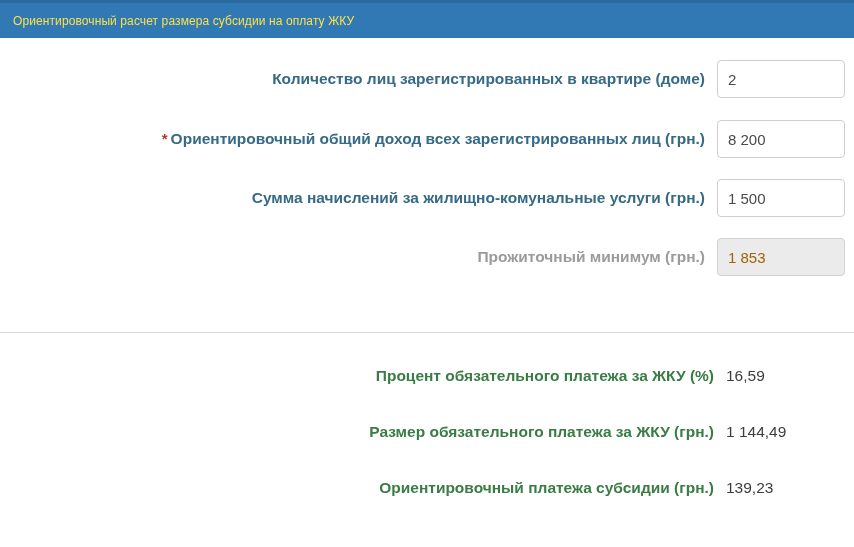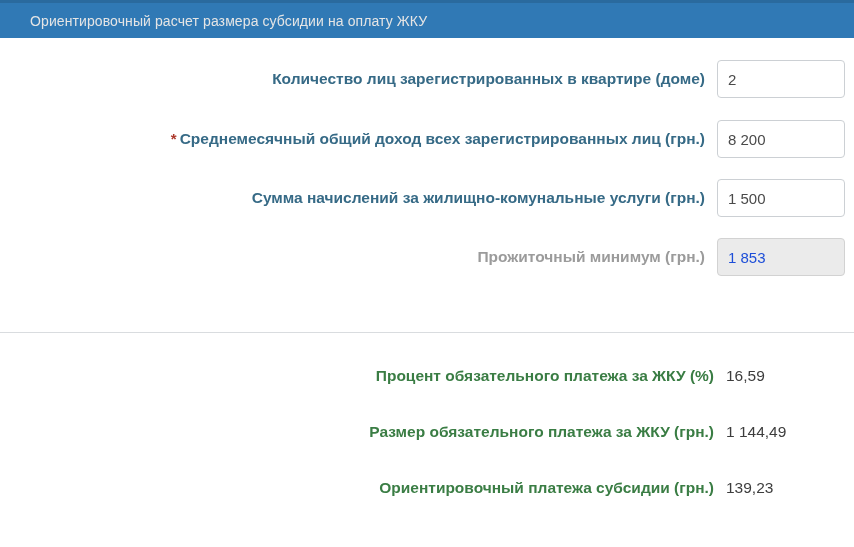--- a/index.html
+++ b/index.html
@@ -30,25 +30,25 @@
     left: 0;
     width: 854px;
     height: 38px;
     background: #3079b5;
     border-top: 3px solid #2a6a9e;
     box-sizing: border-box;
     display: flex;
     align-items: center;
   }
   .header-title {
-    color: #e5e5e5;
-    font-size: 14px;
+    color: #fde047;
+    font-size: 12px;
     font-weight: 400;
     letter-spacing: 0.1px;
-    padding-left: 30px;
+    padding-left: 13px;
     white-space: nowrap;
   }
 
   
   .form-area {
     position: absolute;
     top: 38px;
     left: 0;
     width: 854px;
   }
@@ -99,21 +99,21 @@
     border-radius: 4px;
     background: #ffffff;
     color: #4a4a4a;
     font-family: "Liberation Sans", "DejaVu Sans", sans-serif;
     font-size: 15px;
     padding: 0 10px;
     outline: none;
   }
   .text-input.disabled {
     background: #ebebeb;
-    color: #1d4ed8;
+    color: #a16207;
     border-color: #d2d2d2;
   }
 
   
   .divider {
     position: absolute;
     top: 332px;
     left: 0;
     width: 854px;
     height: 1px;
@@ -168,21 +168,21 @@
 
     <div class="form-row r1">
       <div class="label-cell">Количество лиц зарегистрированных в квартире (доме)</div>
       <div class="input-cell">
         <input class="text-input" type="text" value="2" style="">
       </div>
     </div>
 
     <div class="form-row r2">
       <div class="label-cell">
-        <span class="req-star">*</span><span>Среднемесячный общий доход всех зарегистрированных лиц (грн.)</span>
+        <span class="req-star">*</span><span>Ориентировочный общий доход всех зарегистрированных лиц (грн.)</span>
       </div>
       <div class="input-cell">
         <input class="text-input" type="text" value="8 200" style="">
       </div>
     </div>
 
     <div class="form-row r3">
       <div class="label-cell">Сумма начислений за жилищно-комунальные услуги (грн.)</div>
       <div class="input-cell">
         <input class="text-input" type="text" value="1 500" style="">

